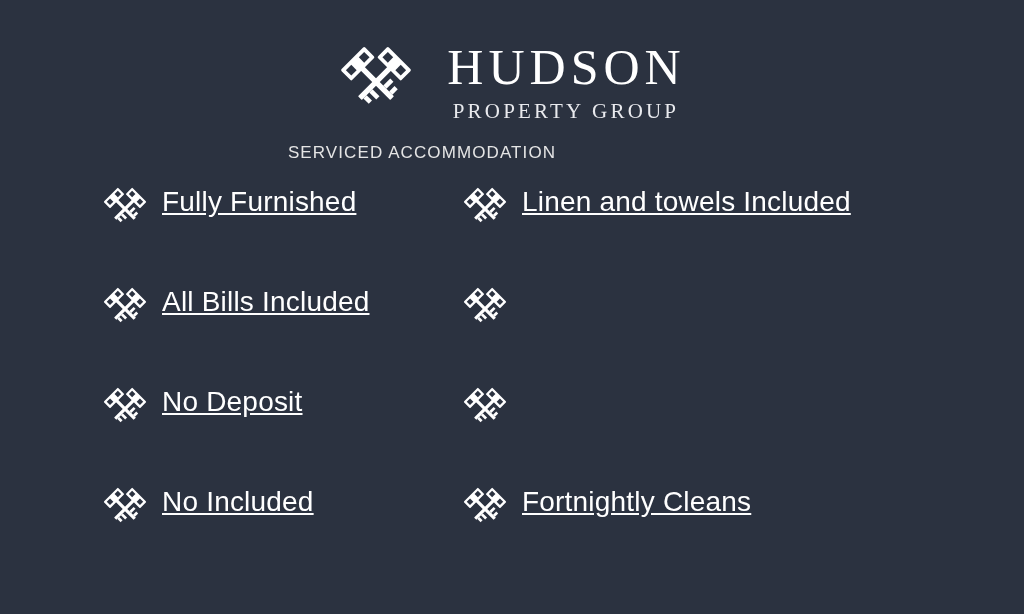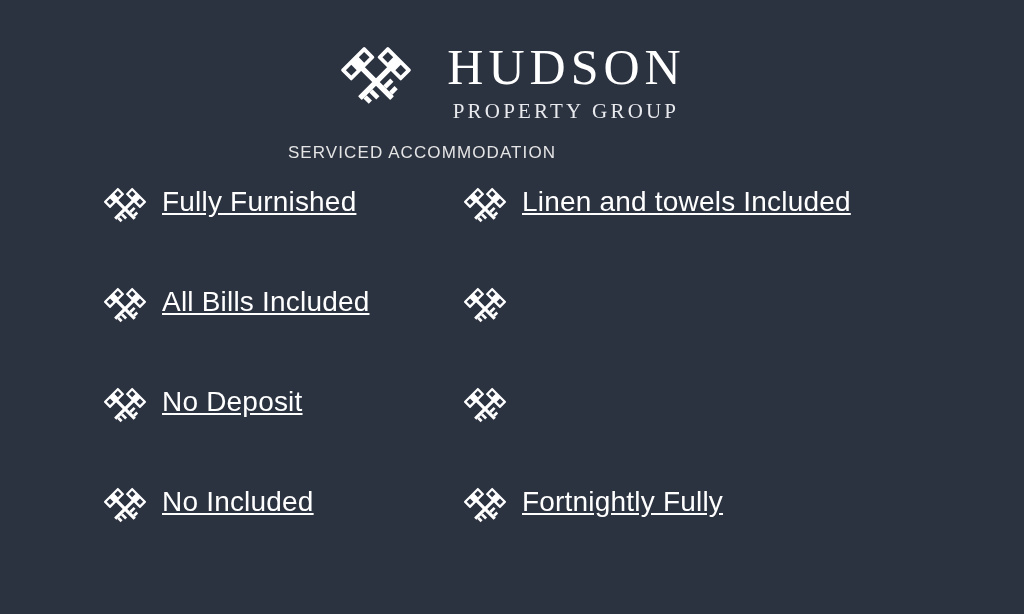--- a/index.html
+++ b/index.html
@@ -346,17 +346,17 @@
               <rect x="46.5" y="18" width="7" height="62" rx="1"></rect>
               <rect x="28" y="6" width="44" height="20" rx="2"></rect>
               <rect x="33" y="11" width="10" height="10" fill="#2b3240"></rect>
               <rect x="57" y="11" width="10" height="10" fill="#2b3240"></rect>
               <rect x="53.5" y="60" width="13" height="6"></rect>
               <rect x="53.5" y="71" width="10" height="6"></rect>
             </g>
           </g>
         </svg>
       </span>
-      <span class="label">Fortnightly Fully</span>
+      <span class="label">Fortnightly Cleans</span>
     </div>
 
   </div>
 </div>
 
 </body></html>

